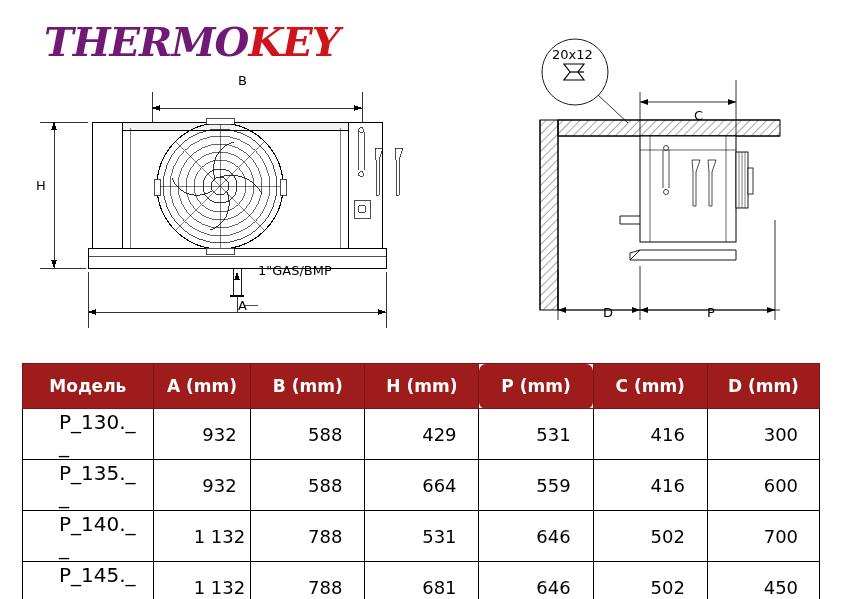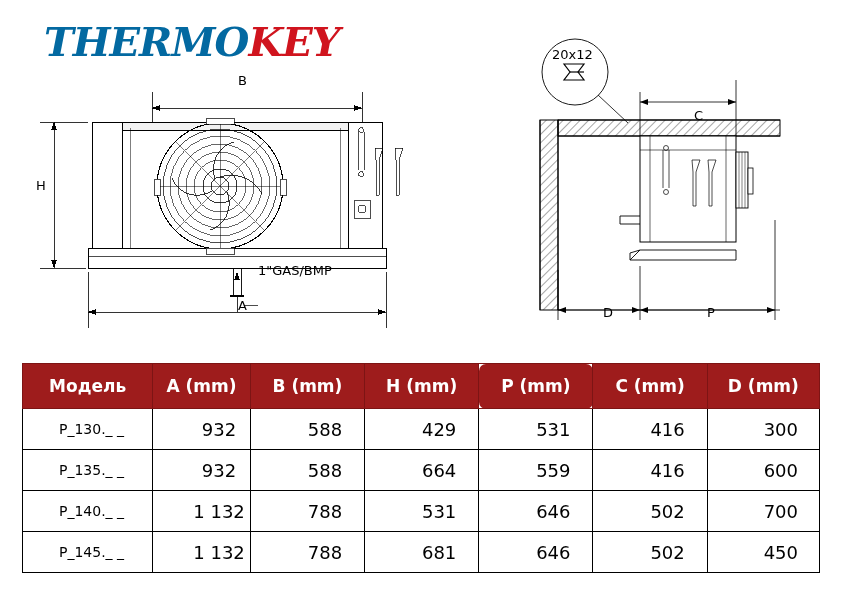--- a/index.html
+++ b/index.html
@@ -24,21 +24,21 @@
     position: absolute;
     left: 44px;
     top: 18px;
     font-family: "DejaVu Serif", "Liberation Serif", serif;
     font-size: 40px;
     font-weight: bold;
     font-style: italic;
     letter-spacing: -1px;
     white-space: nowrap;
   }
-  .logo .thermo { color: #0369a1; }
+  .logo .thermo { color: #701a75; }
   .logo .key { color: #d0141e; }
   .dimtext {
     position: absolute;
     font-size: 13px;
     color: #000;
     font-family: "DejaVu Sans", "Liberation Sans", sans-serif;
   }
 
   
   .spec-table {
@@ -62,21 +62,21 @@
     height: 38px;
     border: 1px solid #000000;
     text-align: center;
     font-size: 18px;
     color: #000;
     background: #ffffff;
     padding-left: 36px;
   }
   .spec-table td.model {
     text-align: left;
-    font-size: 14px;
+    font-size: 20px;
   }
   .spec-table th.model-head {
     text-align: center;
   }
 </style>
 </head>
 <body>
 
 <div class="page">
 

